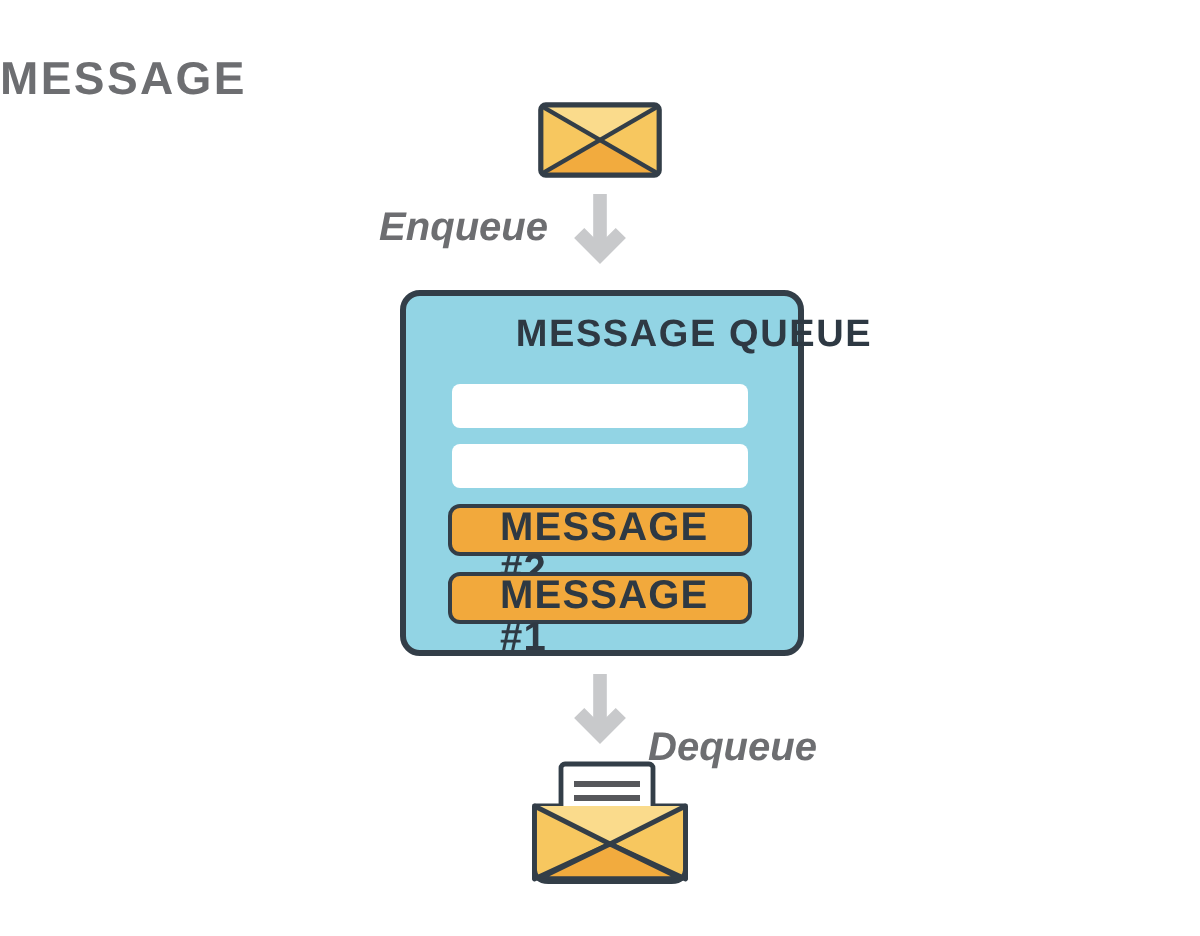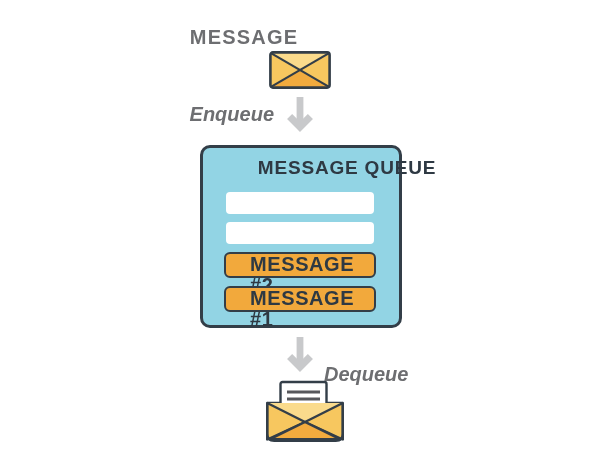--- a/index.html
+++ b/index.html
@@ -20,22 +20,21 @@
   body{font-family:"Liberation Sans", sans-serif;}
   .stage{
     position:relative;
     width:600px;height:468px;
     background:var(--background);
     overflow:hidden;
     margin:0 auto;
   }
   .msg-label{
     position:absolute;top:26px;left:0;width:488px;
-    text-align:center;
-    font-size:20px;font-weight:bold;letter-spacing:1.2px;
+    font-size:23px;font-weight:bold;letter-spacing:1.2px;
     color:var(--label-gray);
   }
   .icon-abs{position:absolute;line-height:0;}
   .flow-label{
     position:absolute;
     font-size:20px;font-weight:bold;font-style:italic;
     color:var(--label-gray);
     line-height:24px;
     white-space:nowrap;
   }

